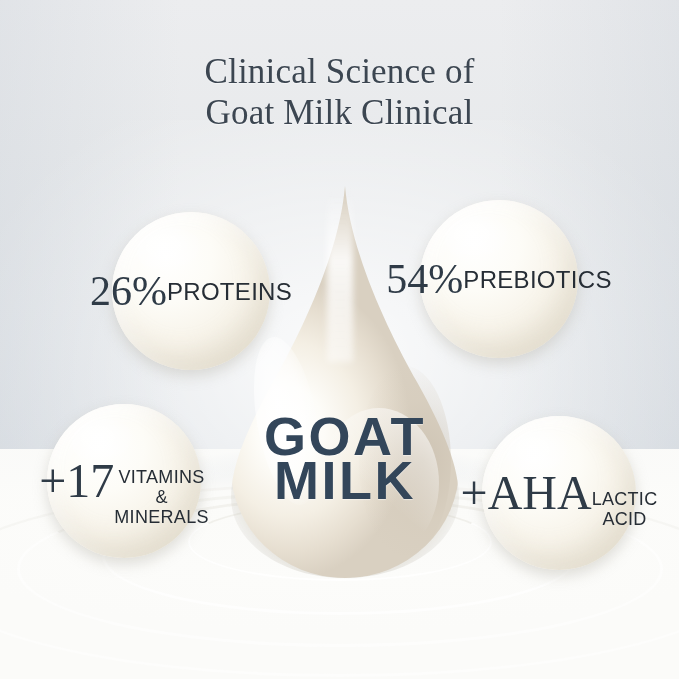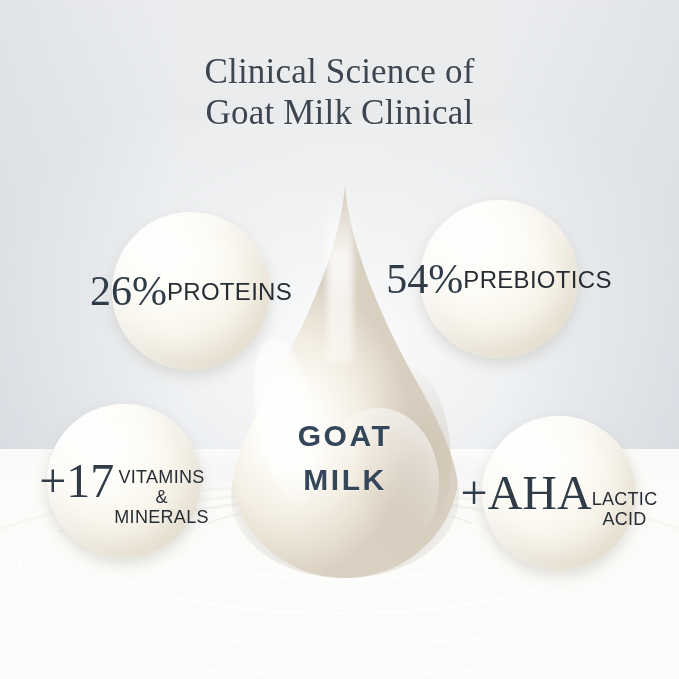--- a/index.html
+++ b/index.html
@@ -161,21 +161,21 @@
     pointer-events: none;
   }
   .drop-label {
     position: absolute;
     left: 0;
     top: 228px;
     width: 228px;
     text-align: center;
     color: #33465a;
     font-weight: bold;
-    font-size: 30px;
+    font-size: 54px;
     line-height: 44px;
     letter-spacing: 2.5px;
     text-shadow: 0 1px 1px rgba(255,255,255,0.5);
   }
   .drop-label .l2 { display: block; text-align: center; }
 
   
   .sphere {
     position: absolute;
     border-radius: 50%;

